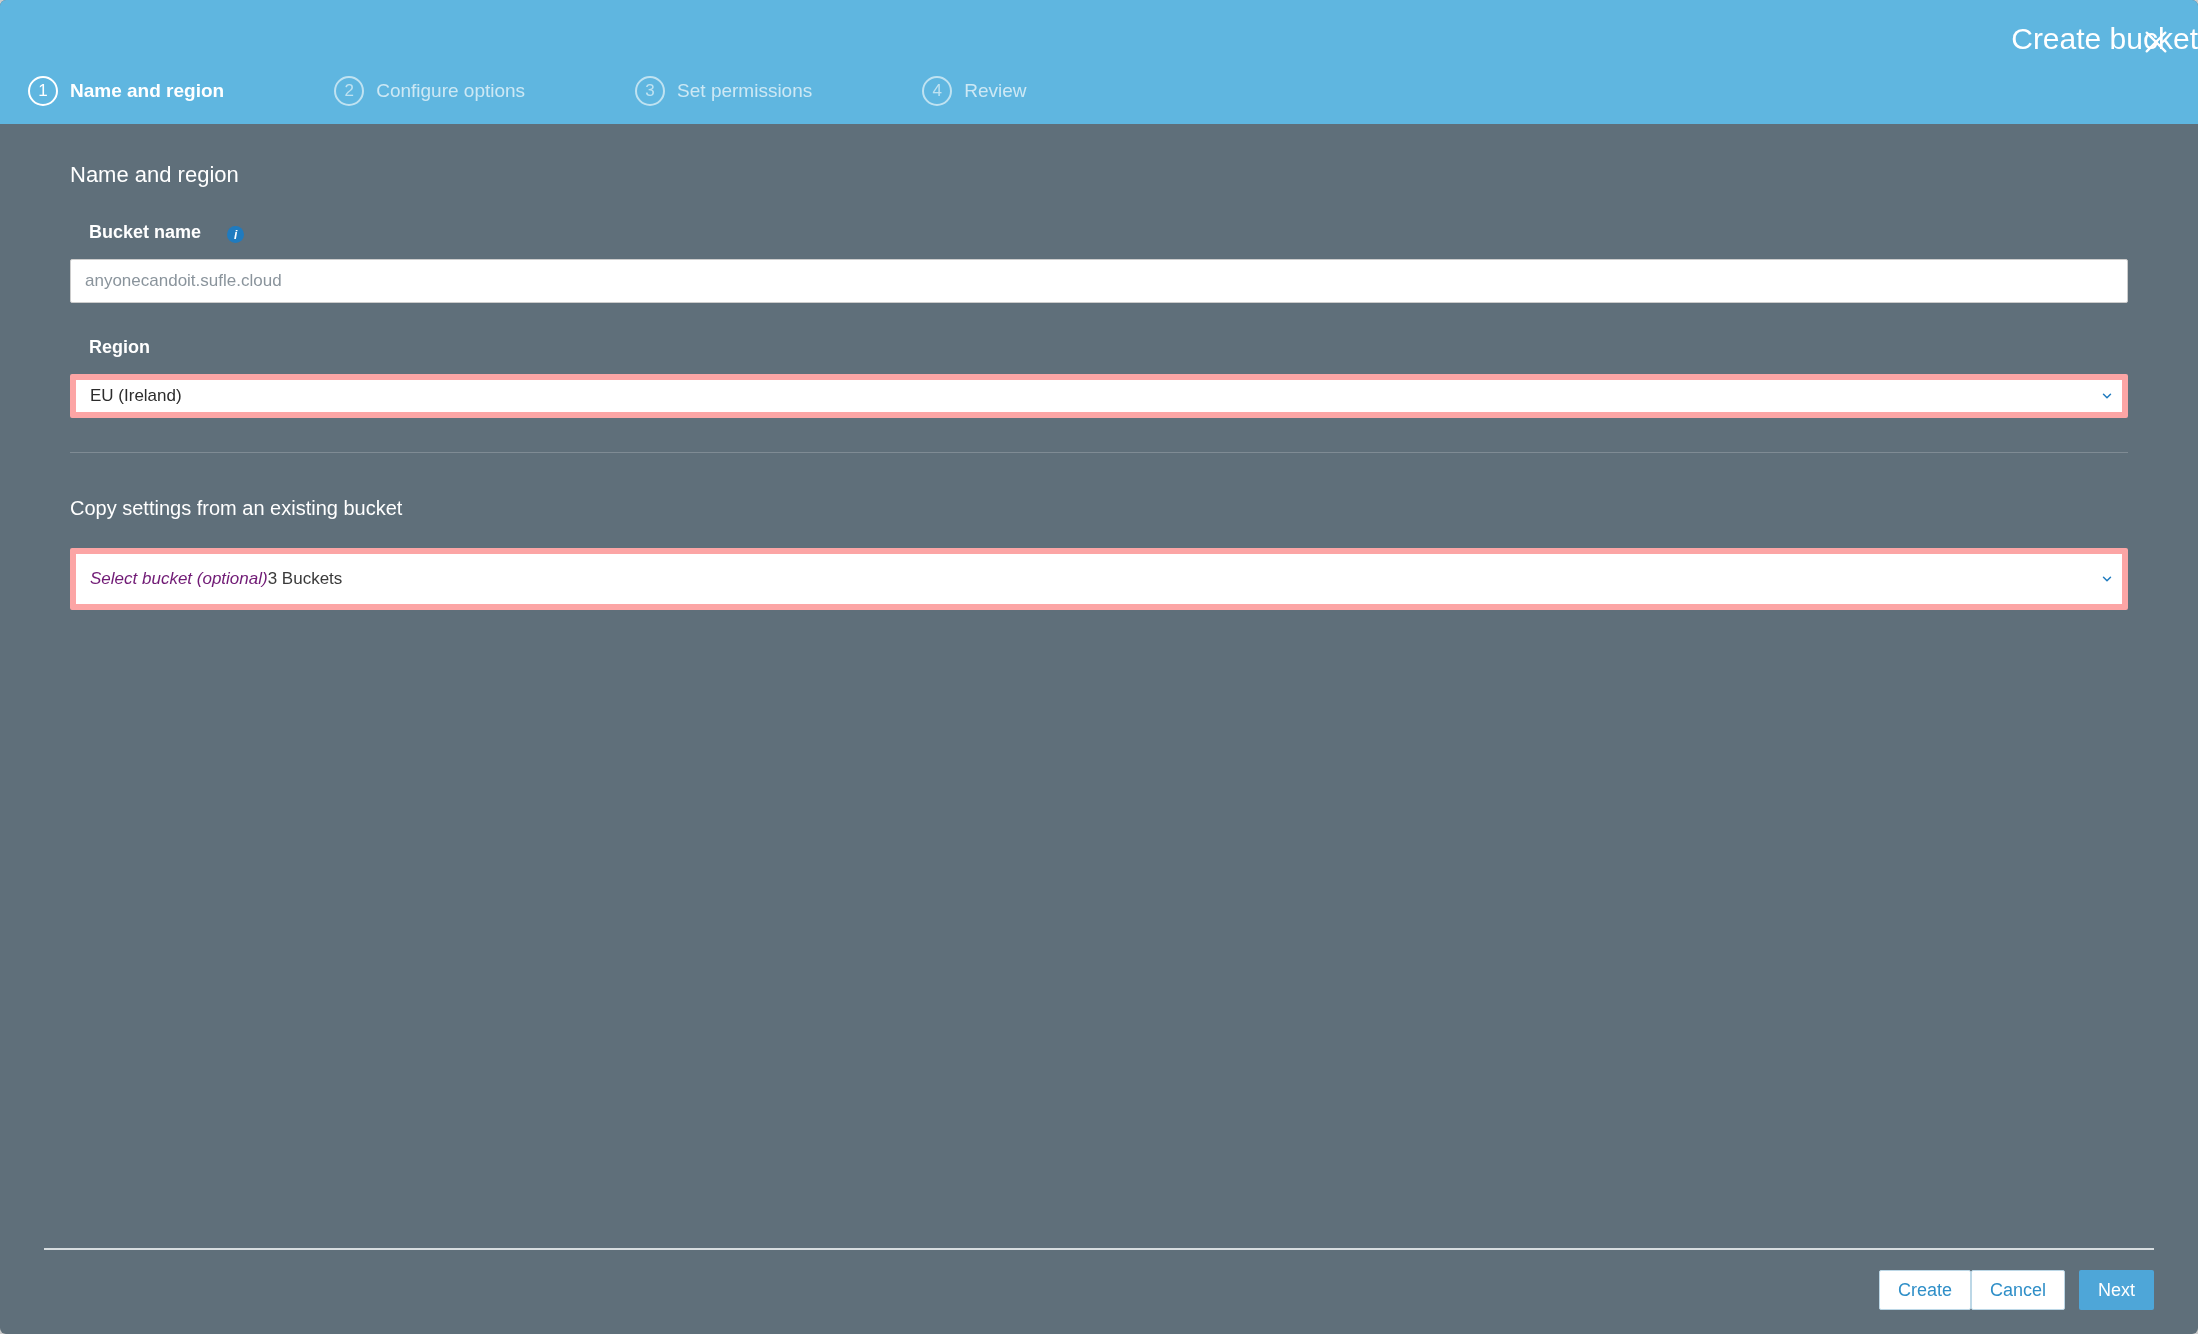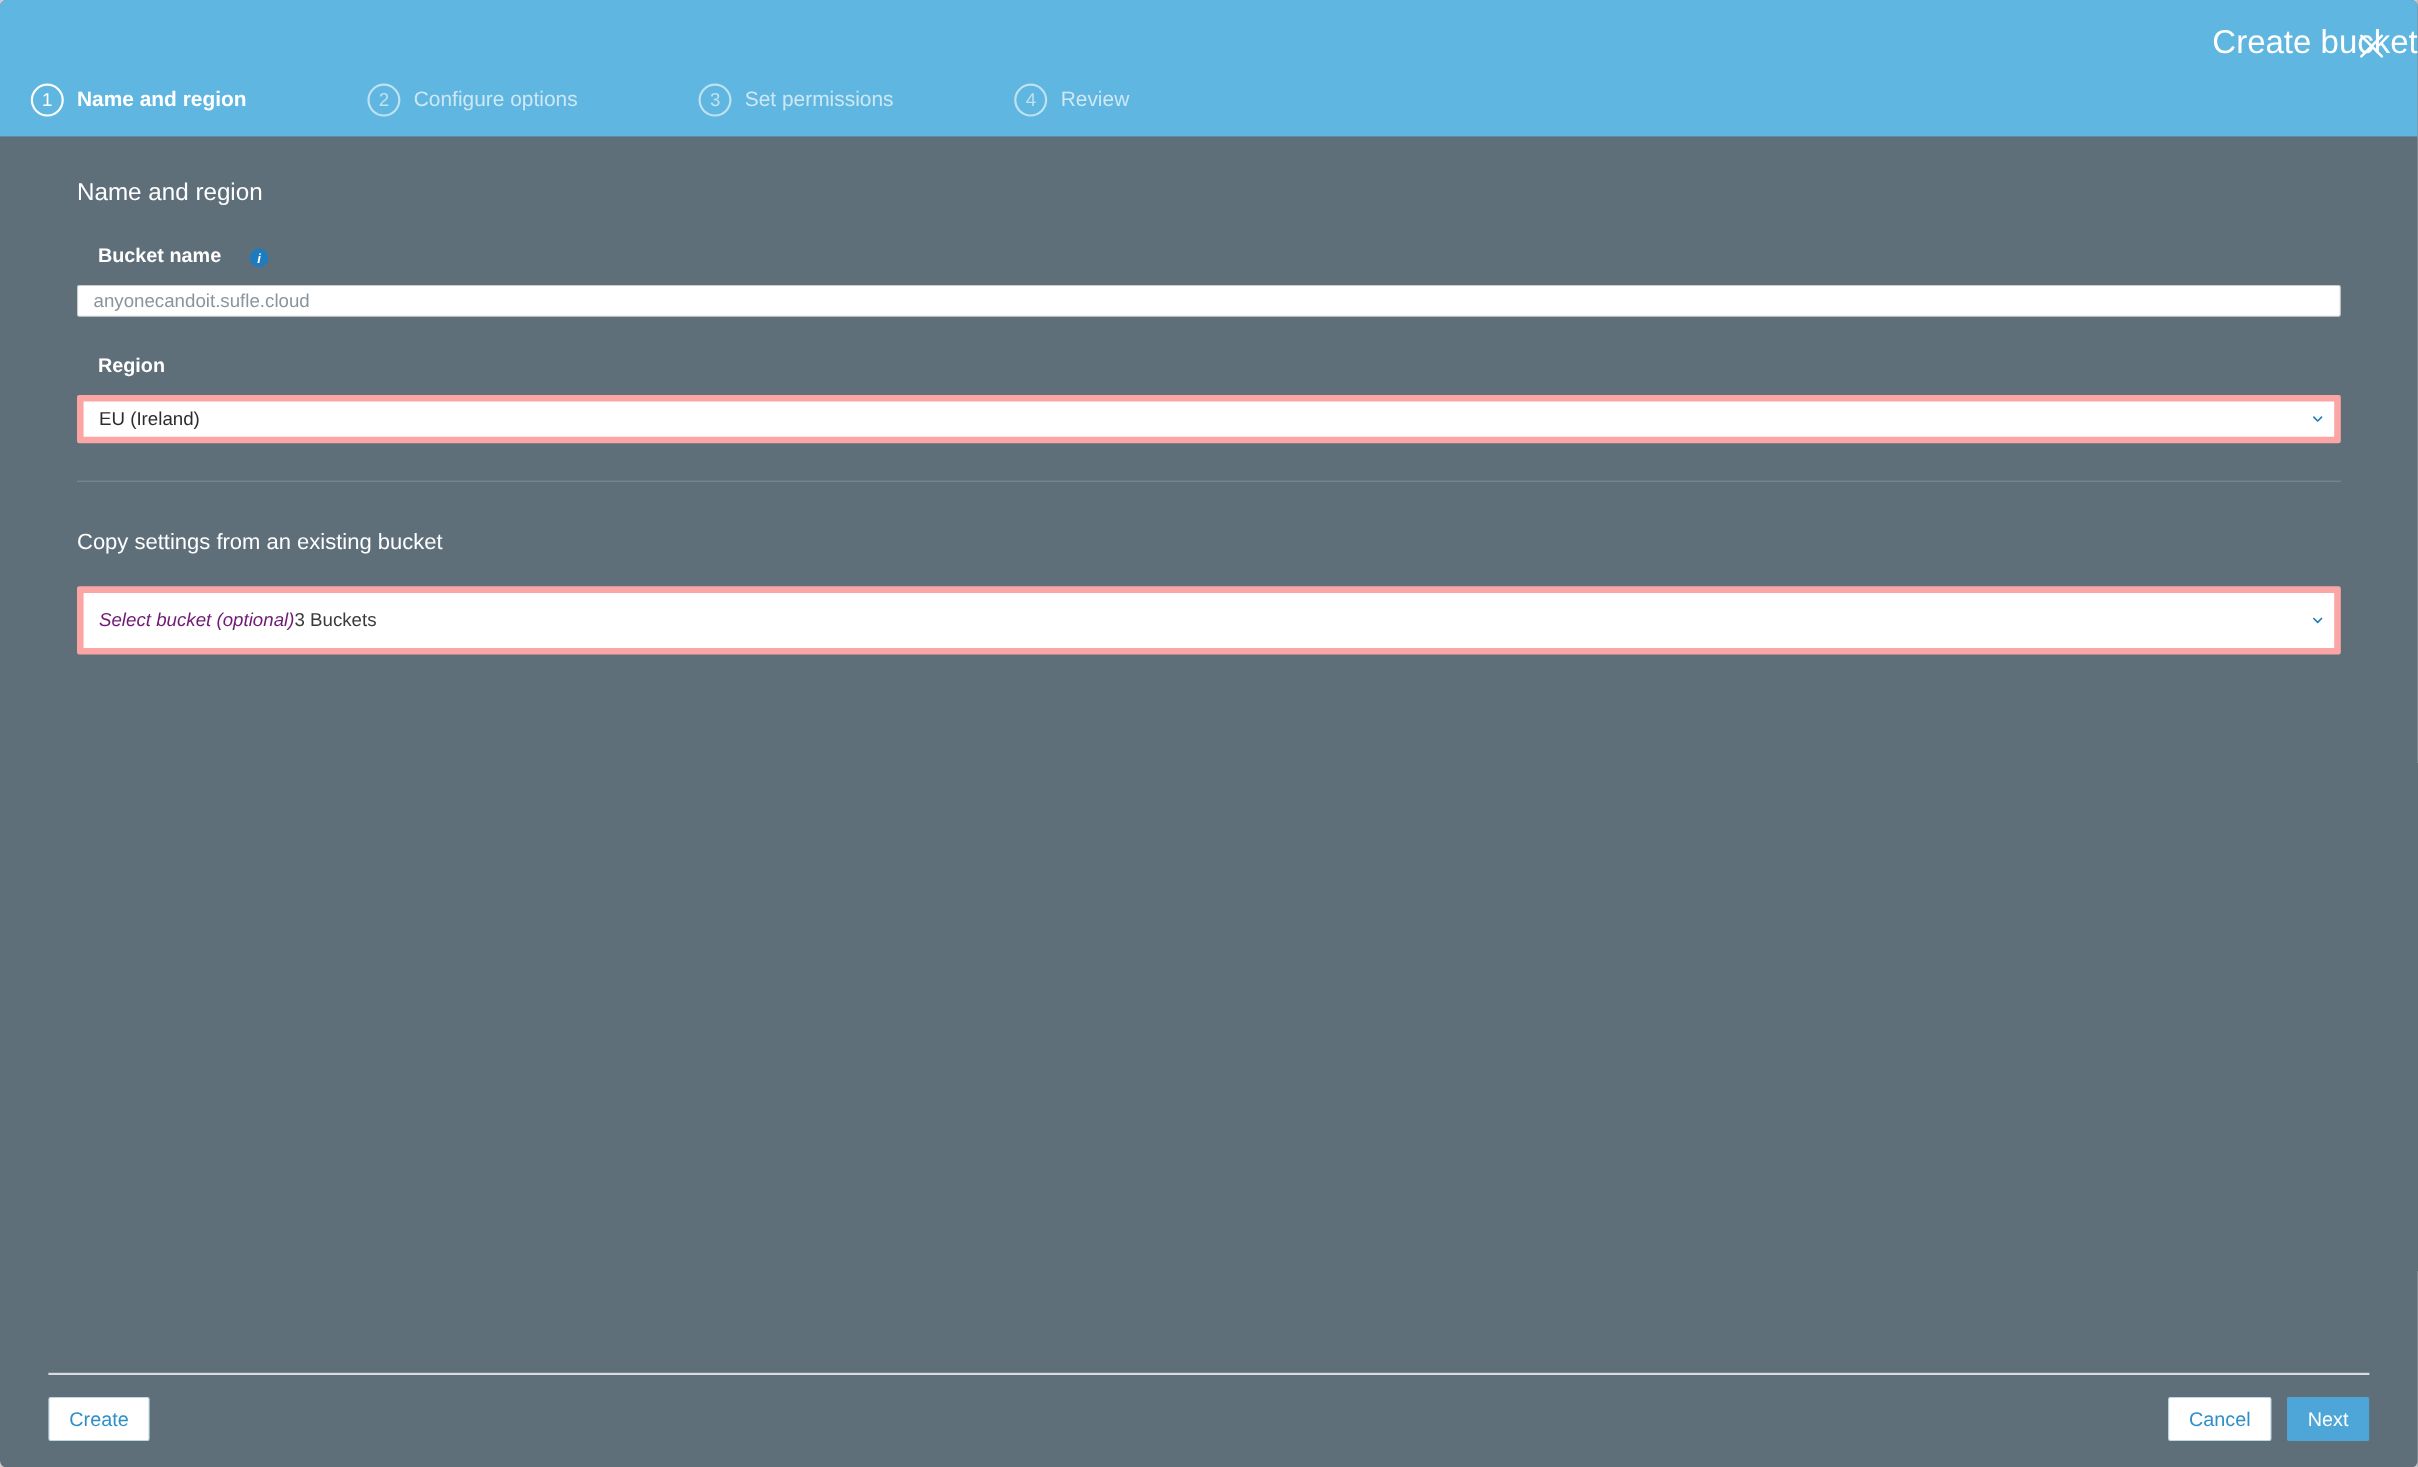--- a/index.html
+++ b/index.html
@@ -123,21 +123,21 @@
     font-size: 12px;
     font-weight: 700;
     display: flex;
     align-items: center;
     justify-content: center;
     font-style: italic;
     cursor: help;
   }
   .text-input {
     width: 100%;
-    height: 29px;
+    height: 44px;
     border: 1px solid #ccc;
     border-radius: 2px;
     background: #fff;
     padding: 12px 14px;
     font-size: 17px;
     color: #8a949c;
   }
   .select-wrap {
     position: relative;
     width: 100%;
@@ -176,21 +176,21 @@
     margin: 6px 0 34px 0;
   }
 
   
   .footer {
     border-top: 2px solid #d7dde0;
     margin: 0 44px;
     padding: 20px 0 24px 0;
     display: flex;
     align-items: center;
-    justify-content: space-between;
+    justify-content: flex-end;
   }
   .btn {
     height: 40px;
     padding: 0 18px;
     border-radius: 2px;
     font-size: 18px;
     font-weight: 500;
     cursor: pointer;
     border: 1px solid transparent;
     display: inline-flex;

